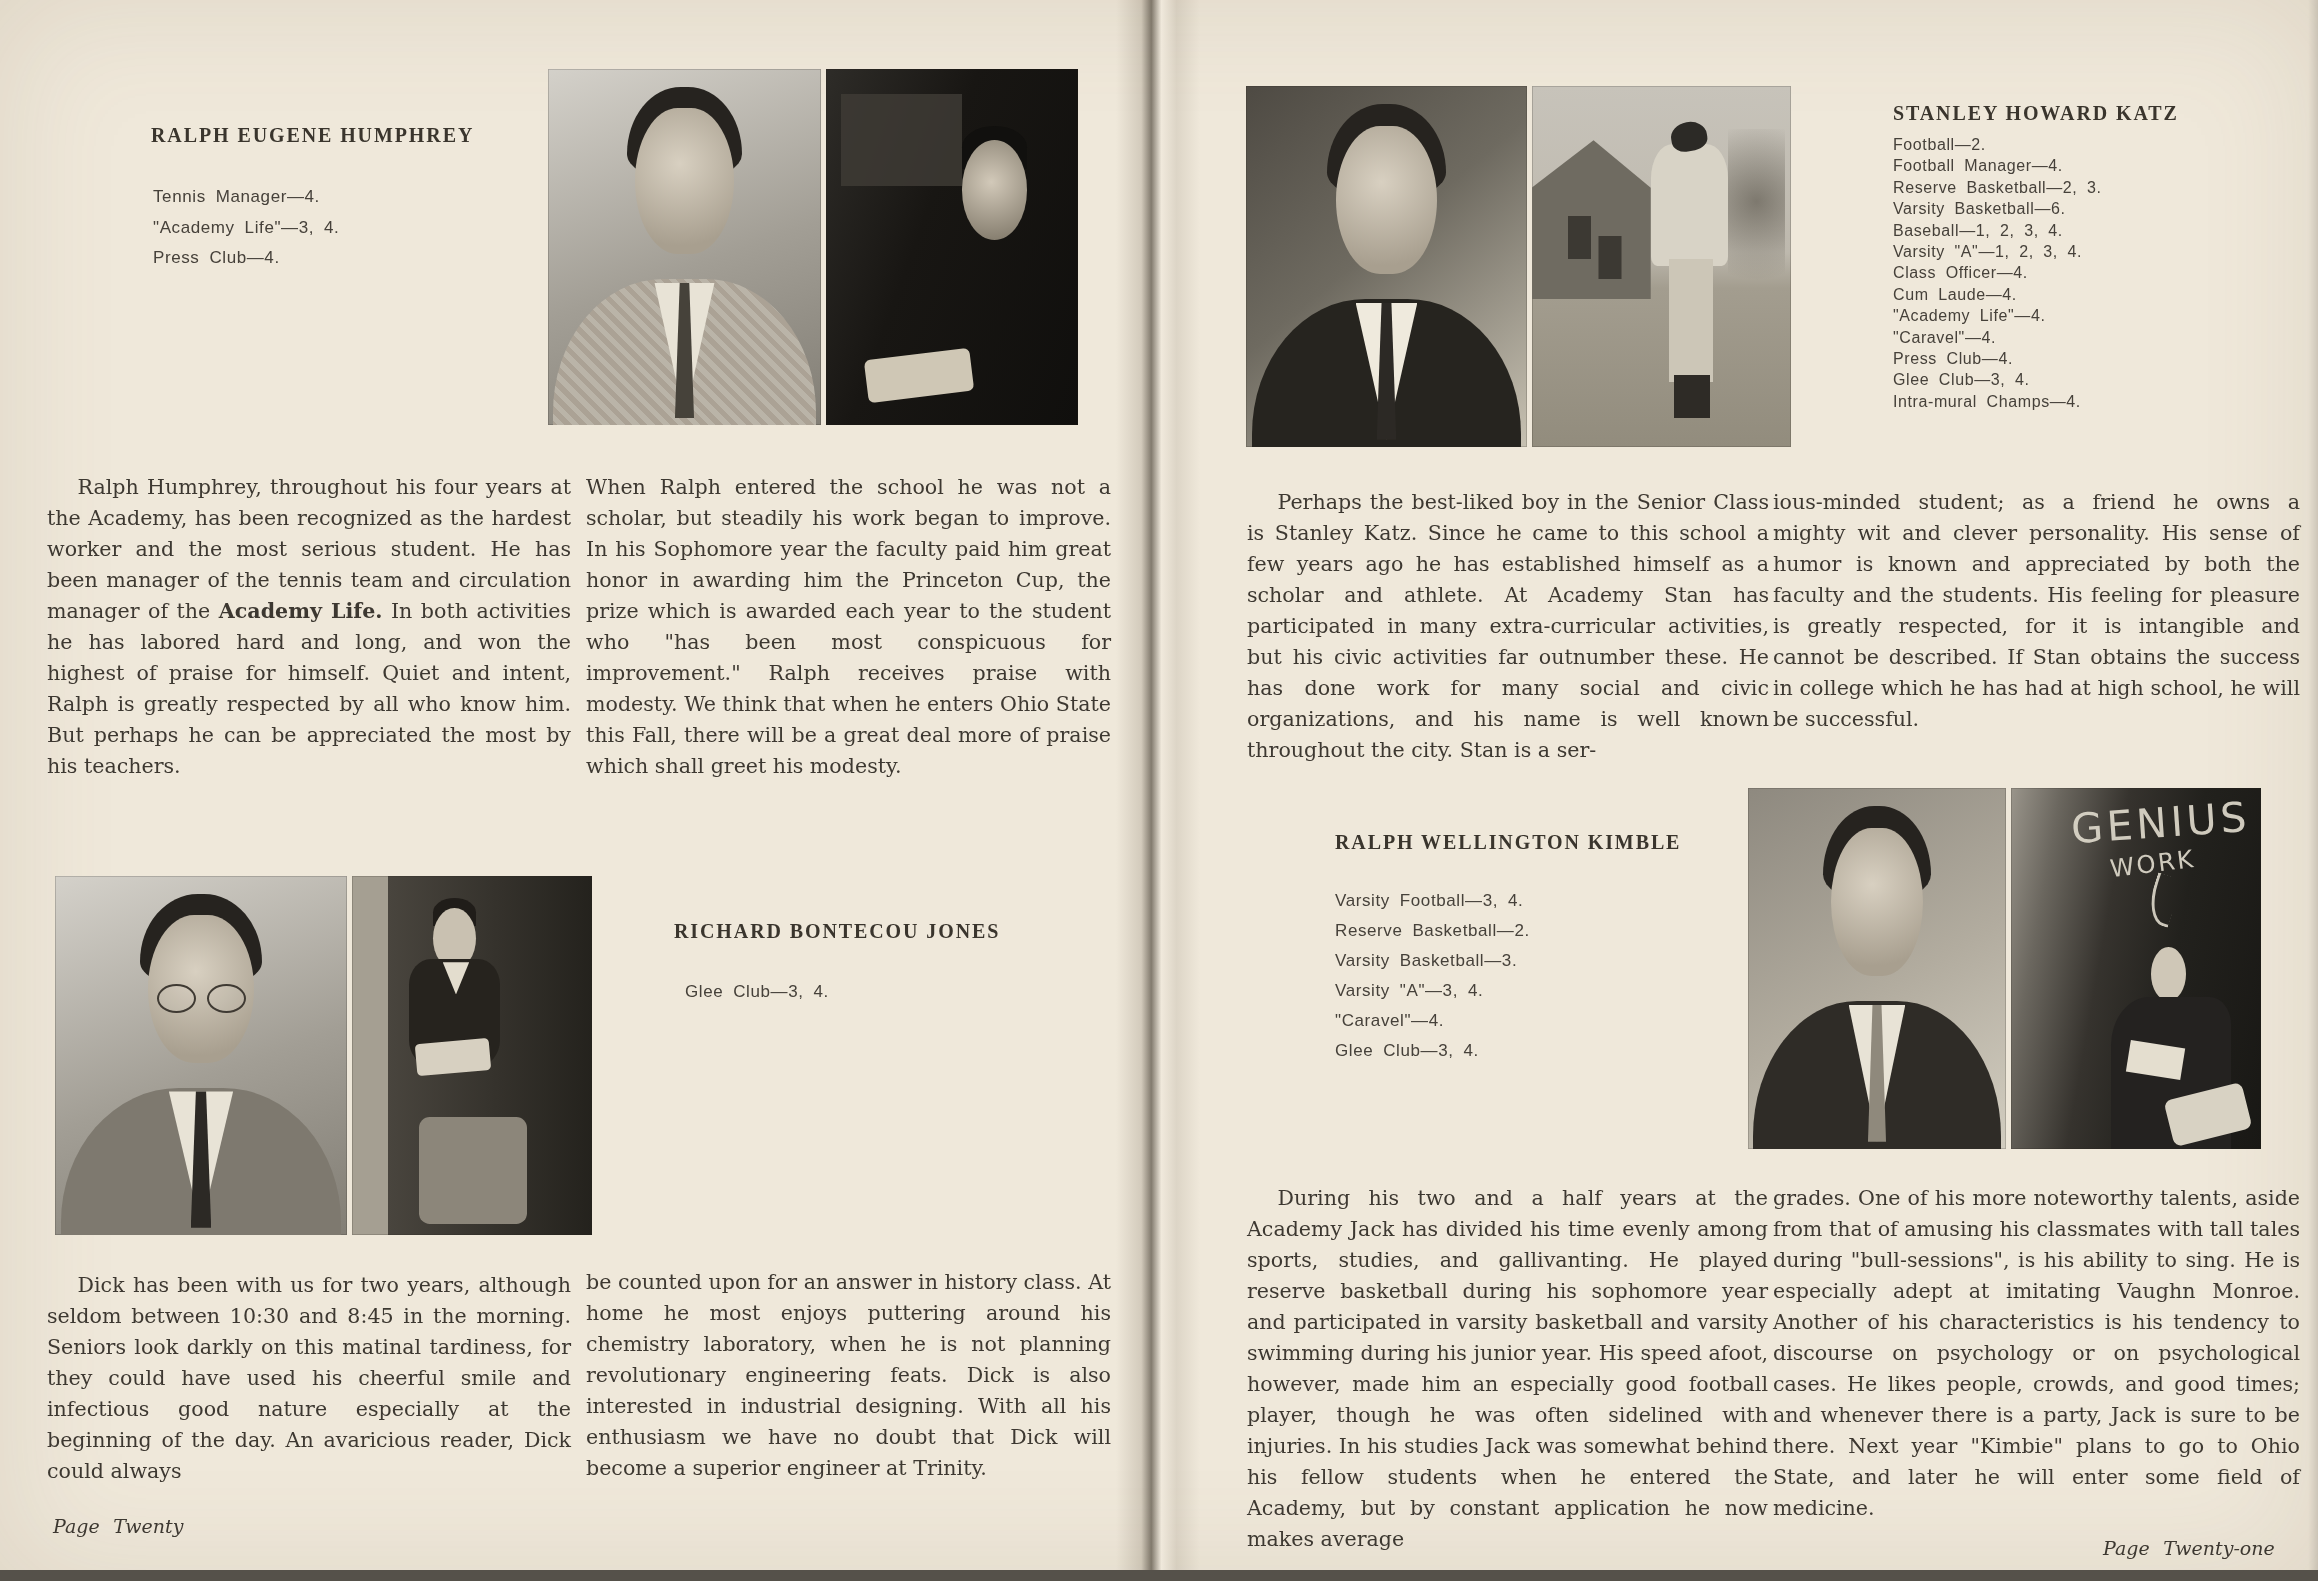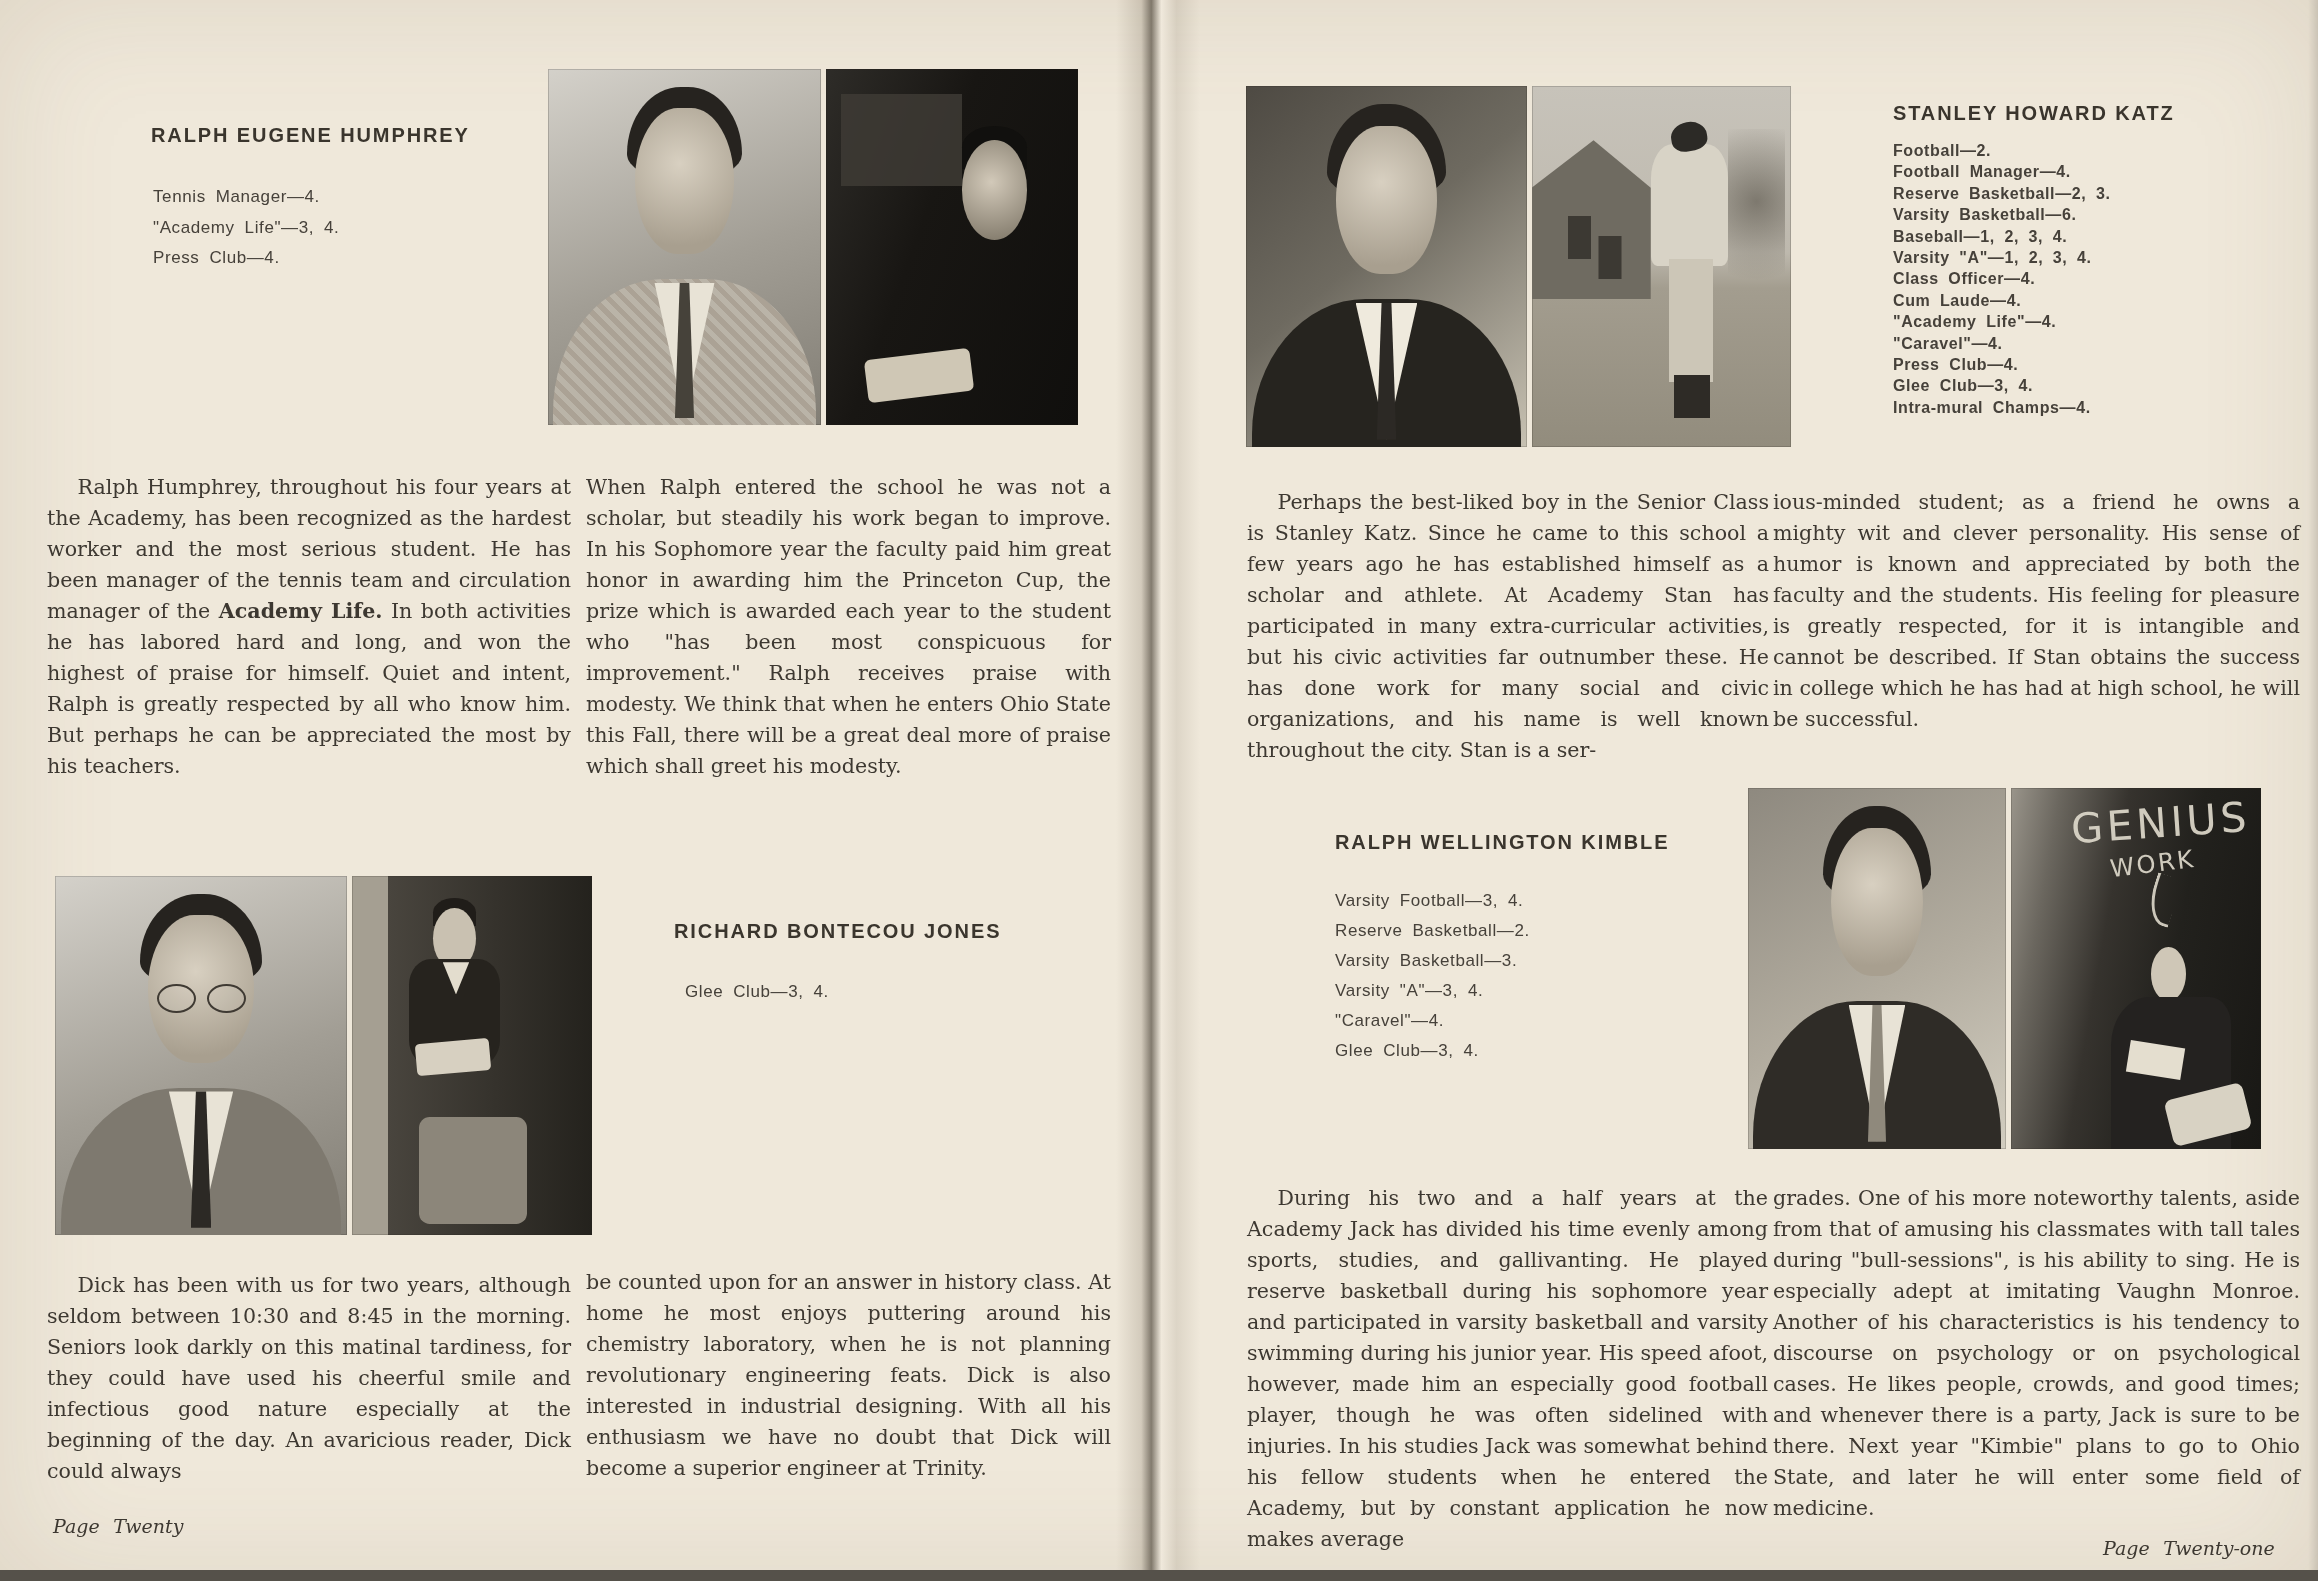--- a/index.html
+++ b/index.html
@@ -1,20 +1,20 @@
 <!DOCTYPE html>
 <html style="font-size:12.2px"><head>
 <meta charset="utf-8">
 <style>
   html,body{margin:0;padding:0;background:#56524a;}
   #canvas{position:relative;width:2319px;height:1582px;background:#efe8da;overflow:hidden;
           font-family:"DejaVu Serif",serif;box-shadow:inset 0 0 122px rgba(120,100,70,.14);}
   .abs{position:absolute;margin:0;}
   
-  .name{font-family:Liberation Sans, sans-serif;font-size:20px;letter-spacing:1.9px;color:#3a352d;white-space:nowrap;}
+  .name{font-family:Liberation Serif, serif;font-size:20px;letter-spacing:1.9px;color:#3a352d;white-space:nowrap;}
   .acts{font-family:"Liberation Sans",sans-serif;font-size:17px;color:#46413a;letter-spacing:0.6px;word-spacing:4.6px;}
   .acts div{white-space:nowrap;}
   .acts-sm{font-size:16px;}
   .bio{font-size:20.6px;line-height:31px;color:#3d3831;text-align:justify;}
   .indent{text-indent:30.5px;}
   .footer{font-family:"DejaVu Serif",serif;font-style:italic;font-size:19px;color:#3d3831;word-spacing:7.6px;white-space:nowrap;margin-top:28px;}
   
   .gutter{left:1116px;top:0;width:84px;height:1582px;
     background:linear-gradient(to right,rgba(110,98,80,0) 0%,rgba(110,98,80,.22) 30%,rgba(58,50,38,.6) 42%,
                rgba(240,233,220,.95) 54%,rgba(110,98,80,.14) 72%,rgba(110,98,80,0) 100%);}
@@ -163,21 +163,21 @@
         <div class="tree"></div>
         <div class="jersey"></div>
         <div class="cap"></div>
         <div class="pants"></div>
         <div class="sock"></div>
       </div>
     </div>
 
     <h2 class="abs name" style="left:1893px;top:102px;">STANLEY HOWARD KATZ</h2>
 
-    <div class="abs acts acts-sm" style="left:1893px;top:140px;line-height:21.4px;font-weight:bold;">
+    <div class="abs acts acts-sm" style="left:1893px;top:134px;line-height:21.4px;">
       <div>Football—2.</div>
       <div>Football Manager—4.</div>
       <div>Reserve Basketball—2, 3.</div>
       <div>Varsity Basketball—6.</div>
       <div>Baseball—1, 2, 3, 4.</div>
       <div>Varsity "A"—1, 2, 3, 4.</div>
       <div>Class Officer—4.</div>
       <div>Cum Laude—4.</div>
       <div>"Academy Life"—4.</div>
       <div>"Caravel"—4.</div>

